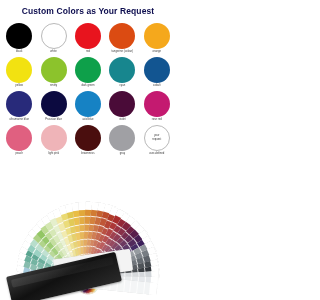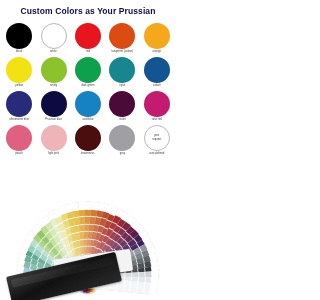--- a/index.html
+++ b/index.html
@@ -169,21 +169,21 @@
     transform: rotate(-8deg);
     box-shadow: 0 0 1px rgba(0,0,0,0.2);
   }
 </style>
 </head>
 <body>
 
 <div id="page">
 
   <div class="title-bar">
-    <div class="title-text">Custom Colors as Your Prussian</div>
+    <div class="title-text">Custom Colors as Your Request</div>
   </div>
 
   <div class="swatch-grid" id="grid">
       <div class="swatch-row">
         <div class="swatch-cell">
           <div class="dot" style="background: rgb(0, 0, 0);"></div>
           <div class="swatch-label">black</div>
         </div>
         <div class="swatch-cell">
           <div class="dot outline" style="background: rgb(255, 255, 255);"></div>

